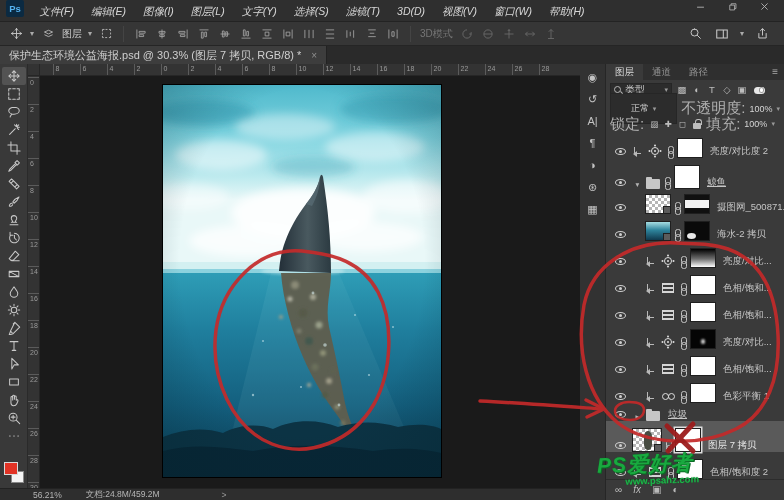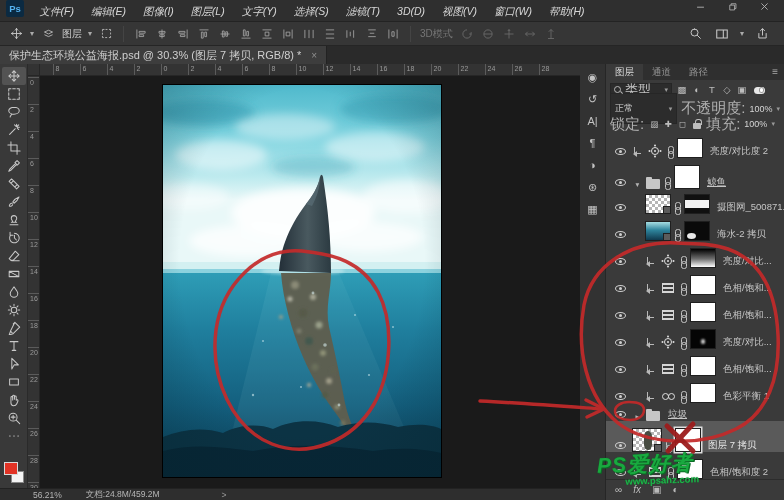--- a/index.html
+++ b/index.html
@@ -72,30 +72,30 @@
   .strip-ic { width:20px; height:15px; color:#c3c3c3; font-size:11px; line-height:14px; text-align:center; }
 
   
   .panel { position:absolute; left:606px; top:0; width:178px; height:436px; background:#3a3a3a; font-size:9.5px; }
   .ptabs { height:16px; background:#2f2f2f; display:flex; align-items:stretch; }
   .ptab { padding:0 9px; line-height:16px; color:#969696; font-size:9.5px; }
   .ptab.act { background:#3a3a3a; color:#dedede; }
   .ptab-menu { margin-left:auto; padding-right:6px; line-height:16px; color:#aaa; font-size:10px; }
   .pfilter { height:20px; display:flex; align-items:center; gap:3px; padding:0 4px; }
   .kindbox { width:62px; height:14px; background:#2c2c2c; border:1px solid #262626; display:flex; align-items:center; gap:3px; padding:0 3px; }
-  .kindbox .lbl { font-size:13px; color:#c5c5c5;text-decoration:underline; }
+  .kindbox .lbl { font-size:10px; color:#c5c5c5;text-decoration:underline; }
   .kindbox .cv { margin-left:auto; font-size:7px; color:#999; }
   .srch { width:8px; height:8px; position:relative; flex:0 0 8px; }
   .srch::before { content:""; position:absolute; left:0; top:0; width:5px; height:5px; border:1px solid #b5b5b5; border-radius:50%; }
   .srch::after { content:""; position:absolute; left:5.5px; top:5.5px; width:3px; height:1.2px; background:#b5b5b5; transform:rotate(45deg); }
   .fico { width:14px; height:14px; color:#bdbdbd; font-size:9.5px; line-height:14px; text-align:center; }
   .ftoggle { width:11px; height:7px; background:#e8e8e8; border-radius:4px; margin-left:2px; position:relative; }
   .ftoggle::before { content:""; position:absolute; right:.8px; top:.8px; width:5.5px; height:5.5px; border-radius:50%; background:#fff; box-shadow:inset 0 0 0 1px #999; }
   .pblend { height:17px; display:flex; align-items:center; gap:4px; padding:0 4px; }
-  .selbox { width:84px; height:31px; background:#2c2c2c; border:1px solid #262626; display:flex; align-items:center; padding:0 4px; font-size:9px; color:#cfcfcf; }
+  .selbox { width:84px; height:31px; background:#2c2c2c; border:1px solid #262626; display:flex; align-items:center; padding:0 20px; font-size:9px; color:#cfcfcf; }
   .selbox .cv { margin-left:auto; font-size:7px; color:#999; }
   .plabel { font-size:15px; color:#b0b0b0; white-space:nowrap; }
   .pval { font-size:9px; color:#d5d5d5; }
   .cvv { font-size:7px; color:#999; }
   .plock { height:14px; display:flex; align-items:center; gap:4px; padding:0 4px; }
   .lico { width:12px; height:11px; color:#bdbdbd; font-size:8.5px; line-height:11px; text-align:center; }
   .lockicon { width:8px; height:10px; position:relative; margin:0 1px; }
   .lockicon::before { content:""; position:absolute; left:1.5px; top:0; width:5px; height:5px; border:1px solid #bdbdbd; border-bottom:none; border-radius:3px 3px 0 0; }
   .lockicon::after { content:""; position:absolute; left:0; top:4px; width:8px; height:6px; background:#bdbdbd; border-radius:1px; }
 

